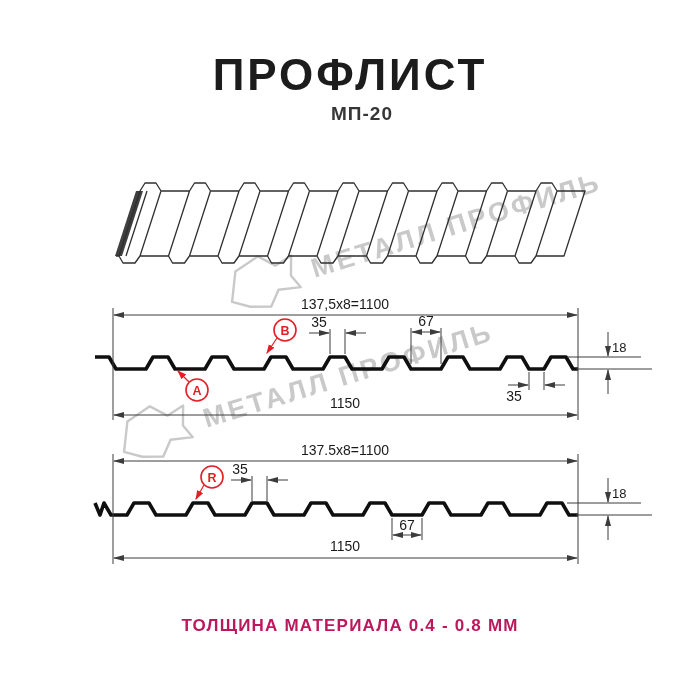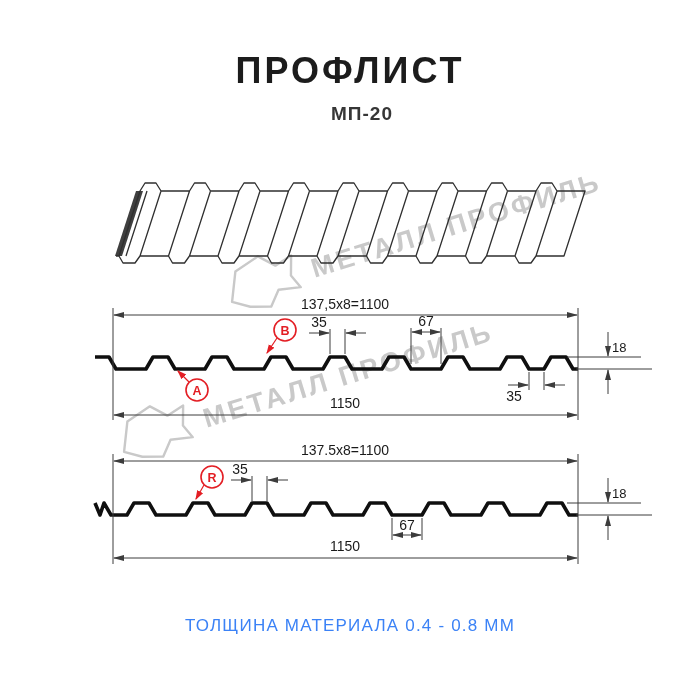--- a/index.html
+++ b/index.html
@@ -1,23 +1,23 @@
 <!DOCTYPE html>
 <html><head>
 <meta charset="utf-8">
 <style>
   html,body{margin:0;padding:0;background:#fff;}
   .page{position:relative;width:700px;height:700px;background:#fff;overflow:hidden;
         font-family:"Liberation Sans",sans-serif;}
   .title{position:absolute;top:50px;left:0;width:100%;text-align:center;
-         font-size:36px;font-weight:bold;letter-spacing:3px;color:#1c1c1c;z-index:3;}
+         font-size:44px;font-weight:bold;letter-spacing:3px;color:#1c1c1c;z-index:3;}
   .subtitle{position:absolute;top:103px;left:0;width:100%;text-align:center;
          font-size:19px;font-weight:600;letter-spacing:1px;color:#363636;z-index:3;padding-left:12px;}
   .caption{position:absolute;top:616px;left:0;width:100%;text-align:center;
-         font-size:17px;font-weight:400;letter-spacing:1.2px;color:#3b82f6;z-index:3;}
+         font-size:17px;font-weight:700;letter-spacing:1.2px;color:#be185d;z-index:3;}
   .watermark{position:absolute;display:flex;align-items:center;gap:12px;z-index:1;
          transform:rotate(-17deg);transform-origin:0 50%;color:#c9c9c9;}
   .wm-text{font-size:27px;font-weight:bold;letter-spacing:3px;white-space:nowrap;color:#c9c9c9;}
   svg.drawing{position:absolute;left:0;top:0;z-index:2;}
   svg text{font-family:"Liberation Sans",sans-serif;}
   .dim{font-size:14px;fill:#1a1a1a;}
   .dim18{font-size:13px;fill:#1a1a1a;}
   .dimline{stroke:#3c3c3c;stroke-width:1;fill:none;}
   .profline{stroke:#0f0f0f;stroke-width:3.6;fill:none;stroke-linejoin:round;stroke-linecap:butt;}
   .persp{stroke:#2f2f2f;stroke-width:1.3;fill:none;stroke-linejoin:round;}

